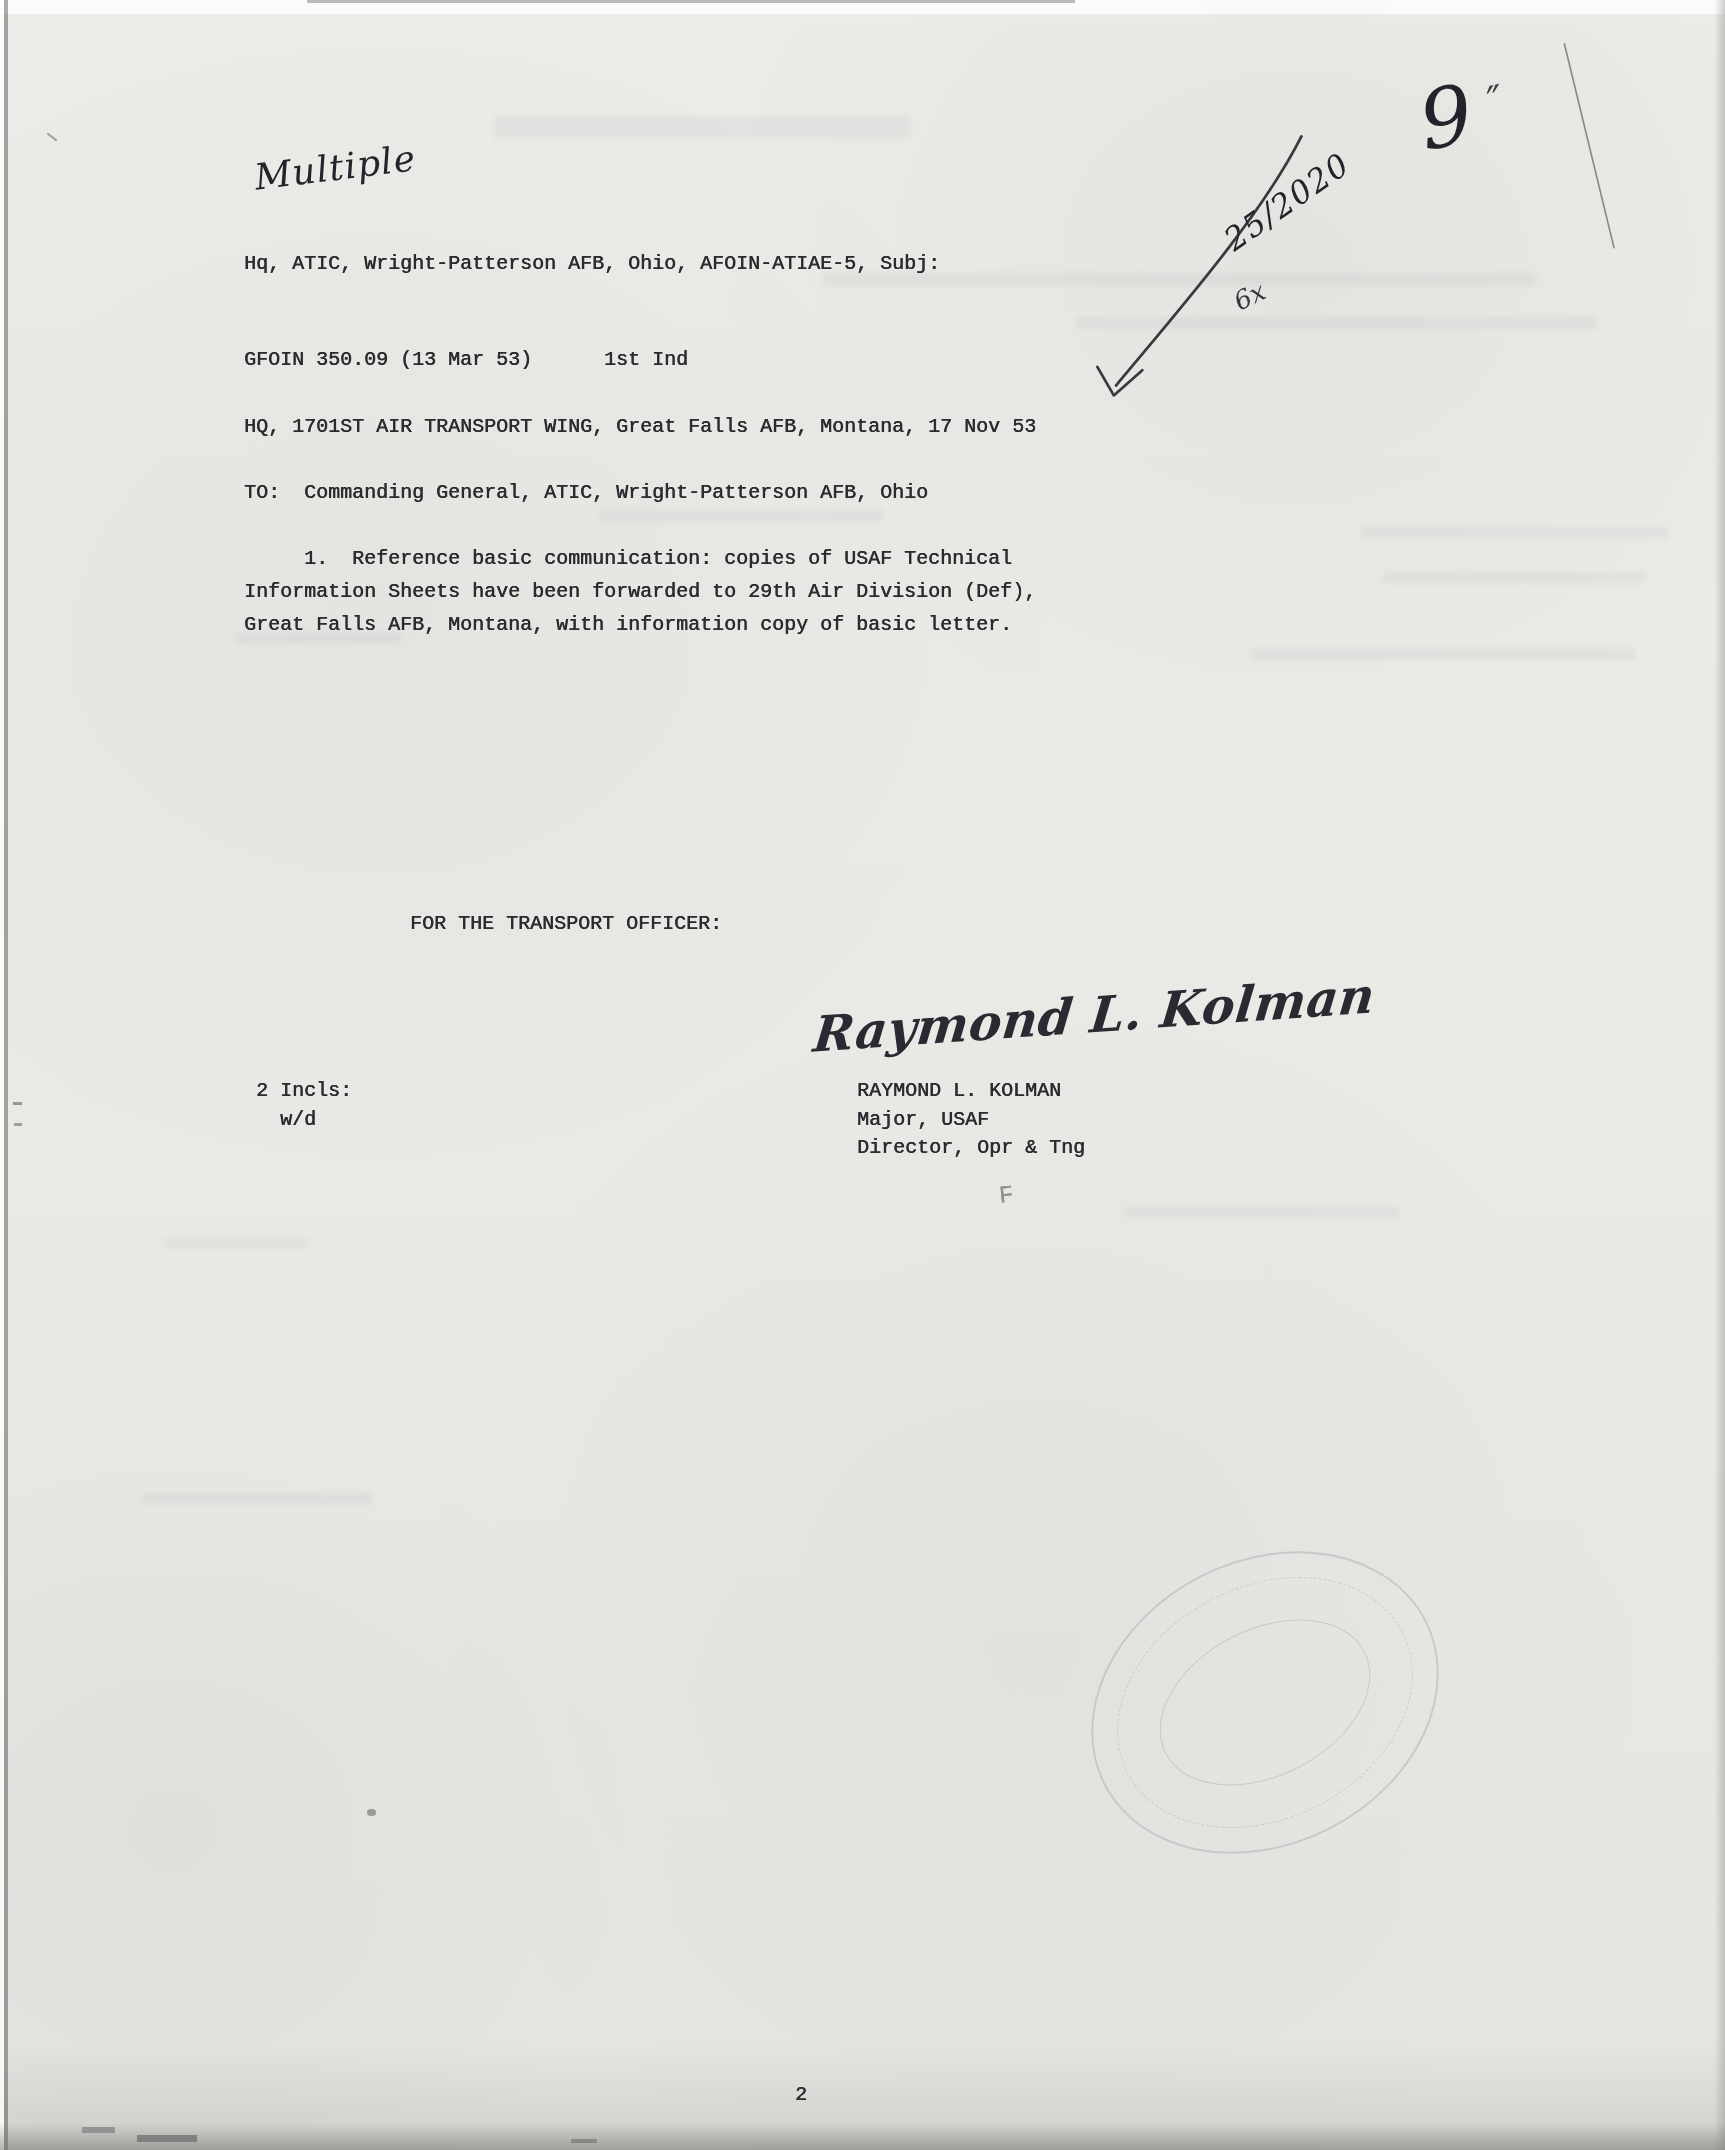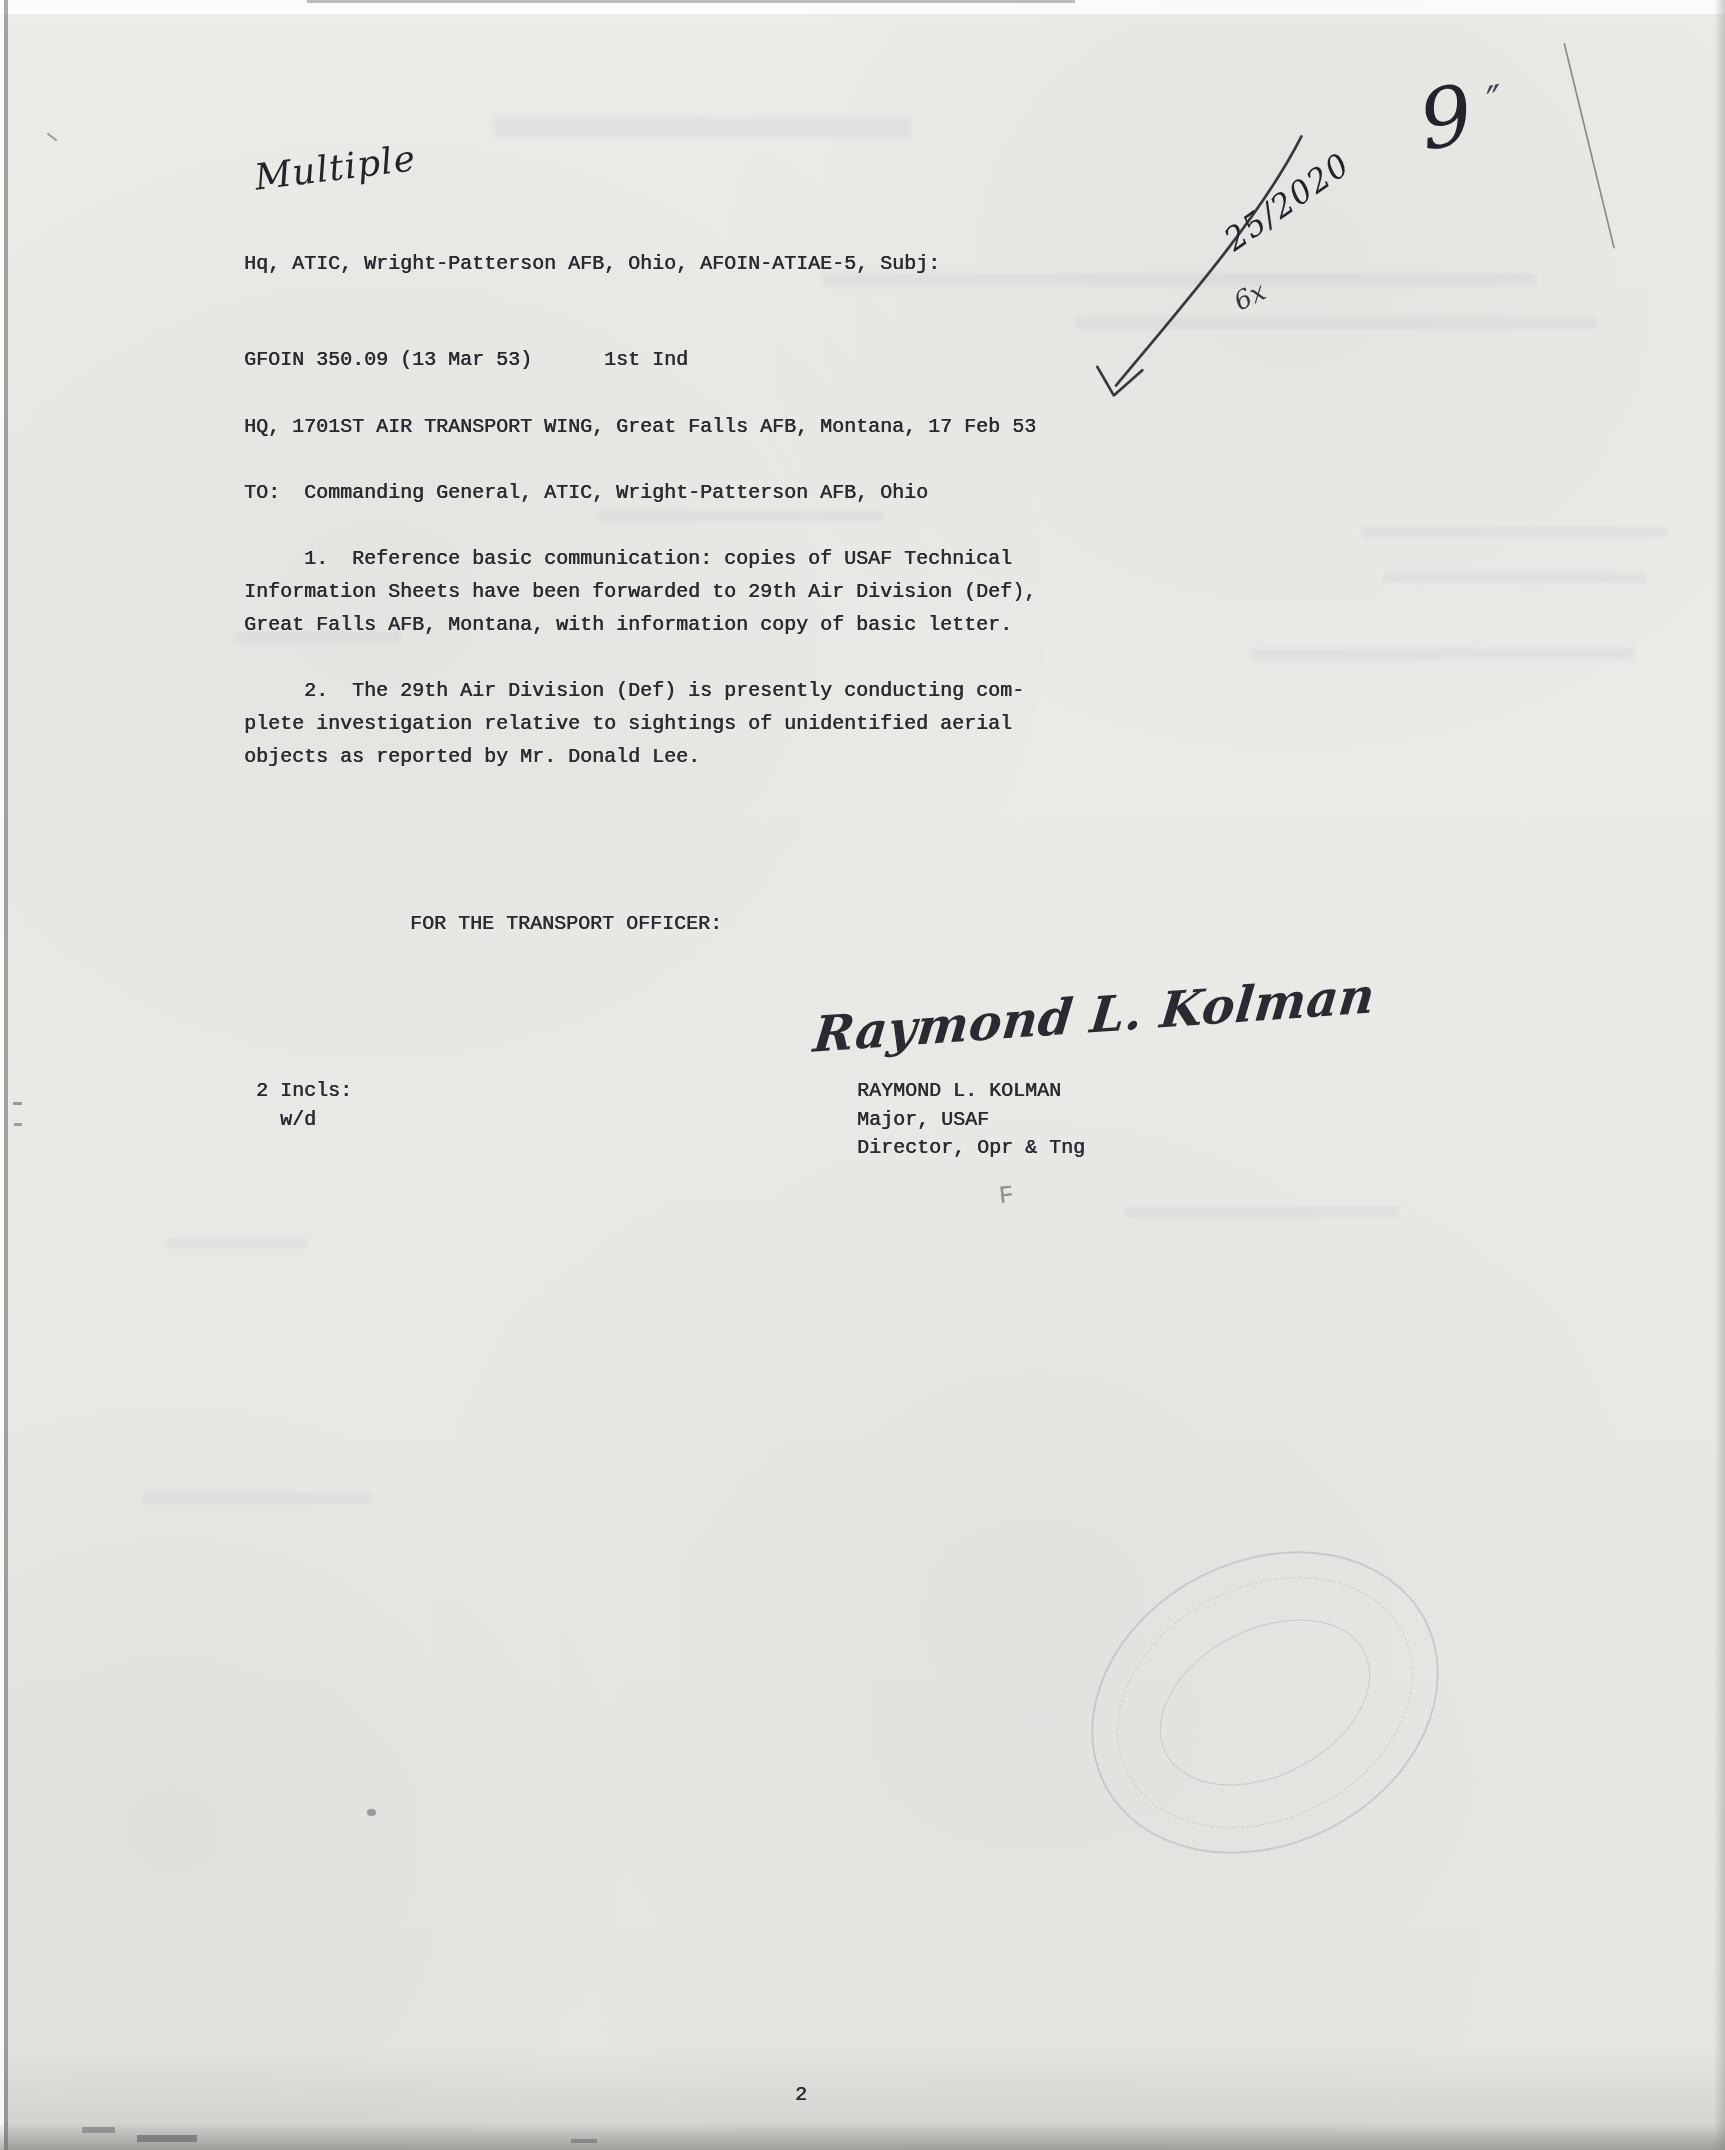--- a/index.html
+++ b/index.html
@@ -98,38 +98,33 @@
 
   <div class="typed lh52" style="left:244px;top:250px;">
     <div class="tline">Hq, ATIC, Wright-Patterson AFB, Ohio, AFOIN-ATIAE-5, Subj:</div>
   </div>
 
   <div class="typed" style="left:244px;top:343px;">
     <div class="tline">GFOIN 350.09 (13 Mar 53)      1st Ind</div>
   </div>
 
   <div class="typed" style="left:244px;top:410px;">
-    <div class="tline">HQ, 1701ST AIR TRANSPORT WING, Great Falls AFB, Montana, 17 Feb 53</div>
+    <div class="tline">HQ, 1701ST AIR TRANSPORT WING, Great Falls AFB, Montana, 17 Nov 53</div>
   </div>
 
   <div class="typed" style="left:244px;top:476px;">
     <div class="tline">TO:  Commanding General, ATIC, Wright-Patterson AFB, Ohio</div>
   </div>
 
   <div class="typed" style="left:244px;top:542px;">
     <div class="tline">     1.  Reference basic communication: copies of USAF Technical</div>
     <div class="tline">Information Sheets have been forwarded to 29th Air Division (Def),</div>
     <div class="tline">Great Falls AFB, Montana, with information copy of basic letter.</div>
   </div>
 
-  <div class="typed" style="left:244px;top:674px;">
-    <div class="tline">     2.  The 29th Air Division (Def) is presently conducting com-</div>
-    <div class="tline">plete investigation relative to sightings of unidentified aerial</div>
-    <div class="tline">objects as reported by Mr. Donald Lee.</div>
-  </div>
 
 
   <div class="typed" style="left:410px;top:907px;">
     <div class="tline">FOR THE TRANSPORT OFFICER:</div>
   </div>
 
   <div class="hand signature">Raymond L. Kolman</div>
 
   <div class="typed lh52" style="left:247px;top:1077px;margin-left:9px;">
     <div class="tline">2 Incls:</div>

